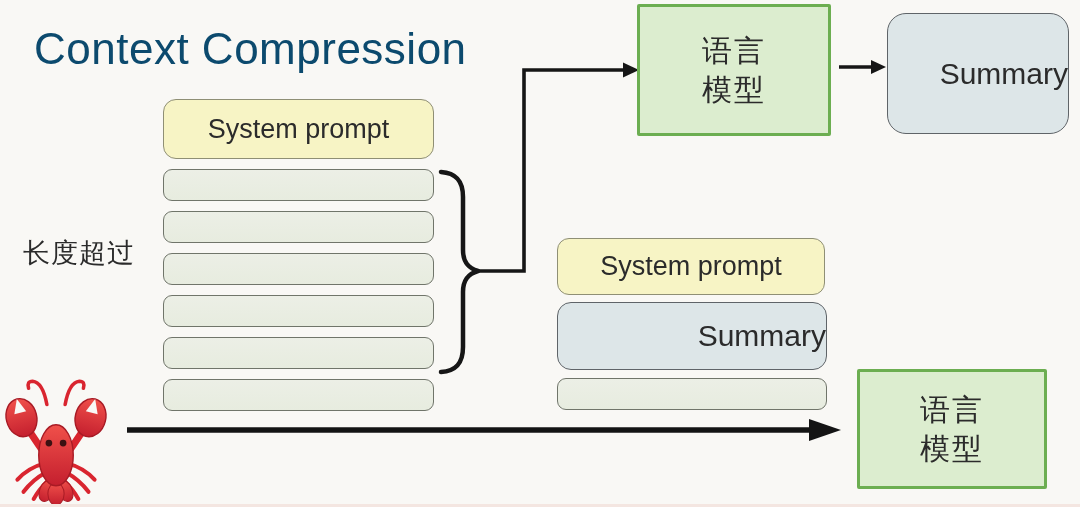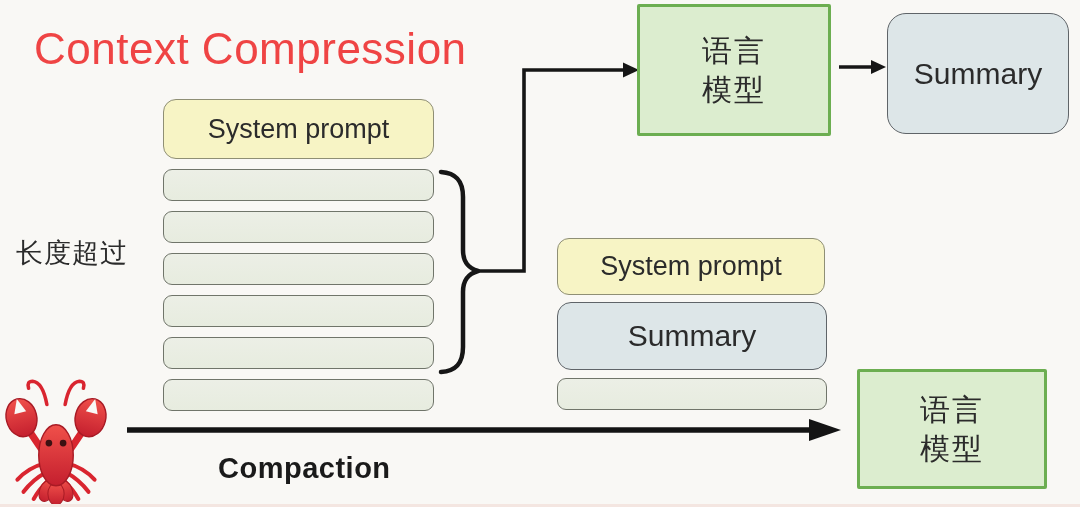--- a/index.html
+++ b/index.html
@@ -9,33 +9,33 @@
     --line-color:#1c1c1c; --text-color:#2b2b2b; --lobster-red:#e03038;
   }
   html,body{margin:0;padding:0;}
   body{background:#e9e9e9;font-family:"Liberation Sans","DejaVu Sans",sans-serif;}
   .canvas{
     position:relative;width:1080px;height:507px;overflow:hidden;
     background:var(--background);color:var(--text-color);
   }
   .title{
     position:absolute;left:34px;top:24px;margin:0;
-    font-size:44px;font-weight:400;letter-spacing:.5px;color:#ef4444;
+    font-size:44px;font-weight:400;letter-spacing:.5px;color:#0c4a6e;
   }
   .note{
-    position:absolute;left:16px;top:238px;width:140px;
+    position:absolute;left:23px;top:238px;width:140px;
     font-size:27px;line-height:1.18;letter-spacing:1px;white-space:nowrap;
   }
   .note span{display:block;}
   .box{
     position:absolute;display:flex;align-items:center;justify-content:center;
     box-sizing:border-box;text-align:center;
   }
   .yellow{background:var(--box-yellow-fill);border:1.5px solid var(--box-yellow-border);border-radius:13px;}
-  .blue{background:var(--box-blue-fill);border:1.5px solid var(--box-blue-border);}
+  .blue{background:var(--box-blue-fill);border:1.5px solid var(--box-blue-border);justify-content:flex-end;}
   .green{
     background:var(--box-green-fill);border:3px solid var(--box-green-border);
     border-radius:2px;font-size:30px;line-height:1.3;letter-spacing:2px;
   }
   .sp-left{left:163px;top:99px;width:271px;height:60px;font-size:27px;}
   .stack-left{
     position:absolute;left:163px;top:169px;width:271px;
     display:flex;flex-direction:column;gap:10px;
   }
   .msg-box{
@@ -106,21 +106,20 @@
   <div class="box yellow sp-right">
     <span>System prompt</span>
   </div>
   <div class="box blue summary-right">
     <span>Summary</span>
   </div>
   <div class="stack-right">
       <div class="msg-box"></div>
     </div>
 
-  <div class="compaction-label">Compaction</div>
   <div class="box green model-bottom">
     <div>
       <span>语言</span><br>
       <span>模型</span>
     </div>
   </div>
 
   <svg class="lobster" width="112" height="134" viewBox="0 0 110 132">
     <defs>
       <linearGradient id="lobGrad" x1="0" y1="0" x2="0" y2="1">

